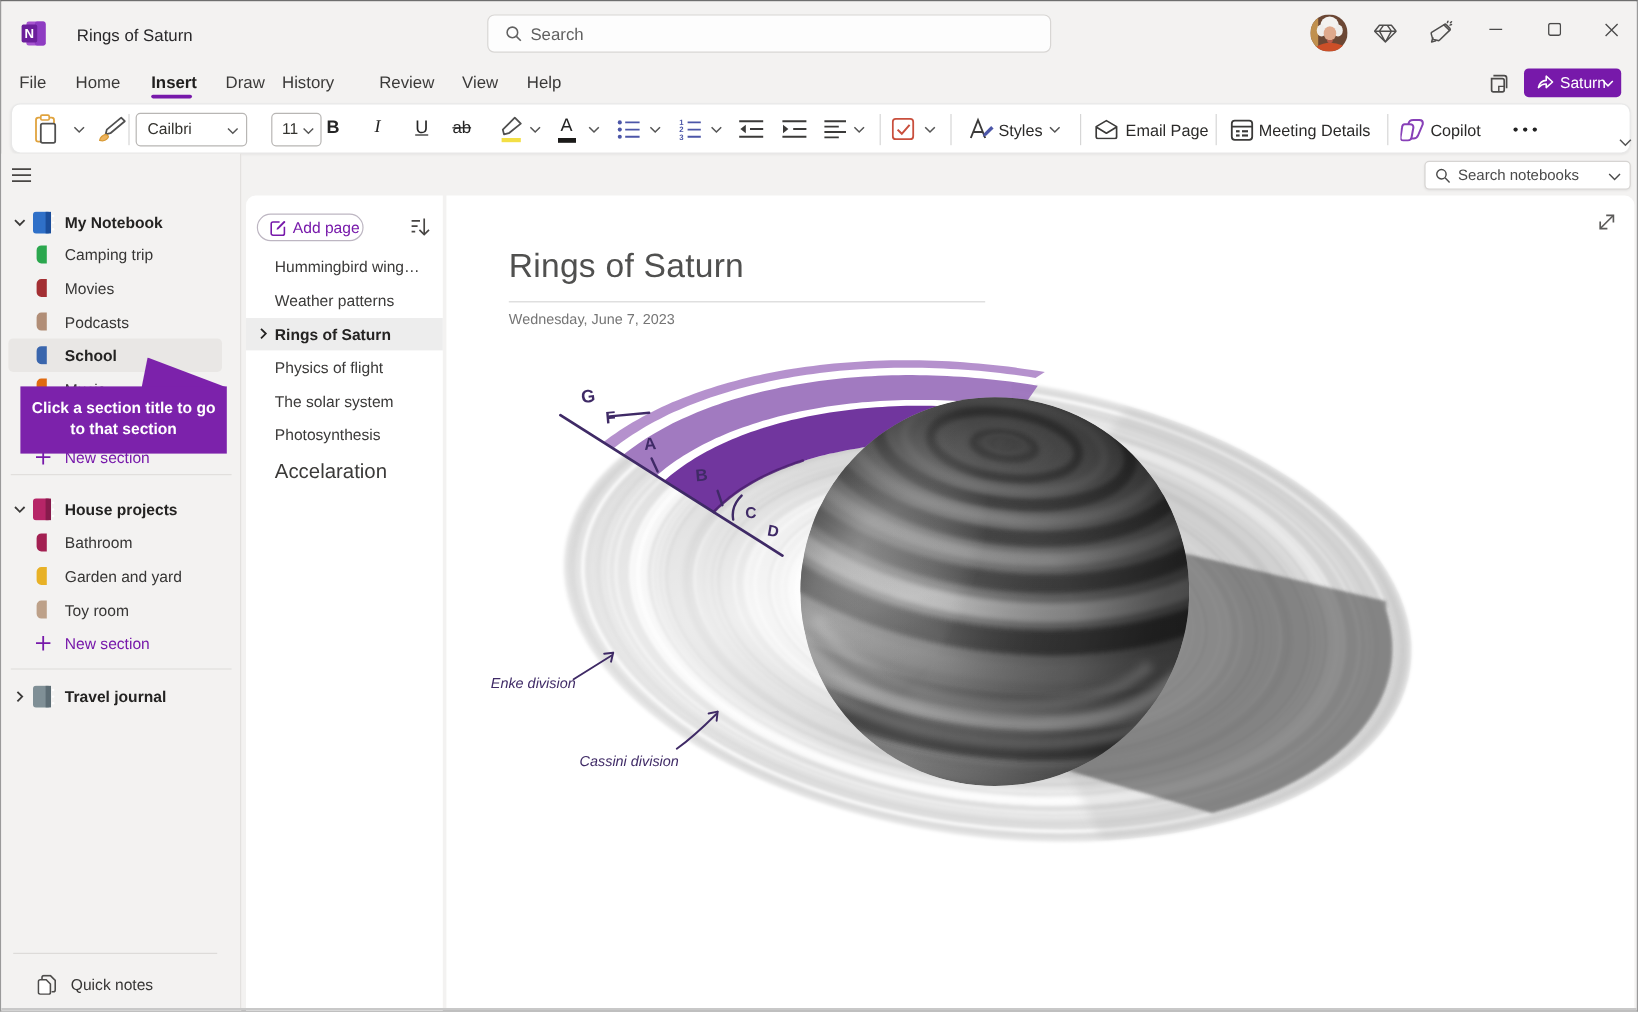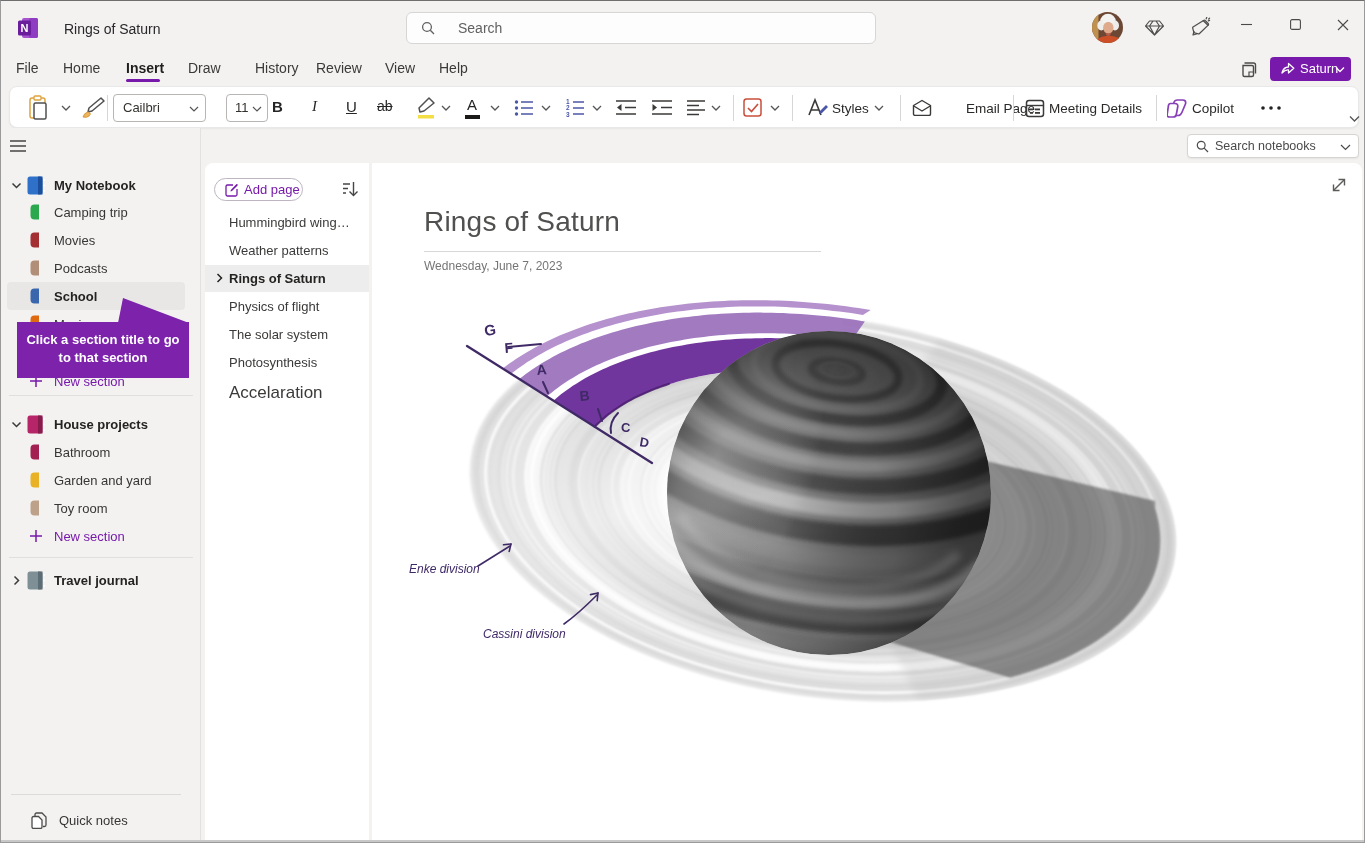--- a/index.html
+++ b/index.html
@@ -7,21 +7,21 @@
 body { font-family:"Liberation Sans", sans-serif; background:#f3f2f1; position:relative;
        border:1px solid #9a9a9a; border-top-color:#6e6e6e; }
 .abs { position:absolute; }
 svg { display:block; }
 
 .titlebar { position:absolute; left:0; top:0; width:100%; height:55px; }
 .applogo { position:absolute; left:16px; top:16px; }
 .apptitle { position:absolute; left:63px; top:20px; font-size:14px; color:#29282a; }
 .searchbox { position:absolute; left:405px; top:11px; width:470px; height:32px; background:#fdfdfd;
   border:1px solid #d8d6d4; border-radius:6px; color:#616161; font-size:14px; line-height:30px; }
-.searchbox span { margin-left:51px; }
+.searchbox span { margin-left:35px; }
 .caption-btn { position:absolute; top:18px; color:#444; }
 
 .menu { position:absolute; top:59px; left:0; width:100%; height:26px; font-size:14px; color:#3b3a39; }
 .ins-underline { position:absolute; left:125px; top:78px; width:34px; height:3px; background:#7719aa; border-radius:2px; }
 
 .ribbon { position:absolute; left:8px; top:85px; width:1350px; height:42px; background:#ffffff;
   border:1px solid #e8e8e8; border-radius:8px; box-shadow:0 1px 2px rgba(0,0,0,0.05); }
 .rdiv { position:absolute; top:8px; width:1px; height:26px; background:#d6d6d6; }
 .ritem { position:absolute; top:0; height:42px; display:flex; align-items:center; font-size:13.5px; color:#2b2a29; }
 
@@ -108,21 +108,21 @@
         <path d="M1 1 L11 11 M11 1 L1 11" stroke="#4a4a4a" stroke-width="1.1"></path>
       </svg>
     </div>
 </div>
 
 <div class="menu">
   <span class="abs" style="left:15px">File</span>
   <span class="abs" style="left:62px">Home</span>
   <span class="abs" style="left:125px;font-weight:bold;color:#201f1e">Insert</span>
   <span class="abs" style="left:187px">Draw</span>
-  <span class="abs" style="left:254px">History</span>
+  <span class="abs" style="left:234px">History</span>
   <span class="abs" style="left:315px">Review</span>
   <span class="abs" style="left:384px">View</span>
   <span class="abs" style="left:438px">Help</span>
 </div>
 <div class="ins-underline"></div>
 
 <div class="ribbon">
 
   <svg class="abs" style="left:17px;top:8px" width="24" height="26" viewBox="0 0 24 26">
     <rect x="3" y="3" width="15" height="20" rx="2" fill="none" stroke="#e0a33e" stroke-width="1.5"></rect>
@@ -238,21 +238,21 @@
   <span class="ritem" style="left:822px">Styles</span>
   <svg class="abs" style="left:863px;top:16px" width="12" height="10" viewBox="0 0 12 10">
       <path d="M2 3 l4 4 4 -4" fill="none" stroke="#555" stroke-width="1.3"></path>
     </svg>
   <div class="rdiv" style="left:890px"></div>
 
   <svg class="abs" style="left:902px;top:12px" width="20" height="17" viewBox="0 0 20 17">
     <path d="M1.5 6.5 L10 1.5 L18.5 6.5 V15 a1.5 1.5 0 0 1 -1.5 1.5 H3 A1.5 1.5 0 0 1 1.5 15 Z" fill="none" stroke="#3b3a39" stroke-width="1.4" stroke-linejoin="round"></path>
     <path d="M1.8 7 L10 12 L18.2 7" fill="none" stroke="#3b3a39" stroke-width="1.4" stroke-linejoin="round"></path>
   </svg>
-  <span class="ritem" style="left:956px">Email Page</span>
+  <span class="ritem" style="left:928px">Email Page</span>
   <div class="rdiv" style="left:1003px"></div>
 
   <svg class="abs" style="left:1015px;top:11px" width="20" height="20" viewBox="0 0 20 20">
     <rect x="1.5" y="2.5" width="17" height="16" rx="2.5" fill="none" stroke="#3b3a39" stroke-width="1.5"></rect>
     <path d="M1.5 7.5 h17" stroke="#3b3a39" stroke-width="1.4"></path>
     <g fill="#3b3a39">
         <rect x="5" y="10.5" width="3" height="1.8"></rect>
         <rect x="5" y="14" width="3" height="1.8"></rect>
         <rect x="10" y="10.5" width="5" height="1.8"></rect>
         <rect x="10" y="14" width="5" height="1.8"></rect>

